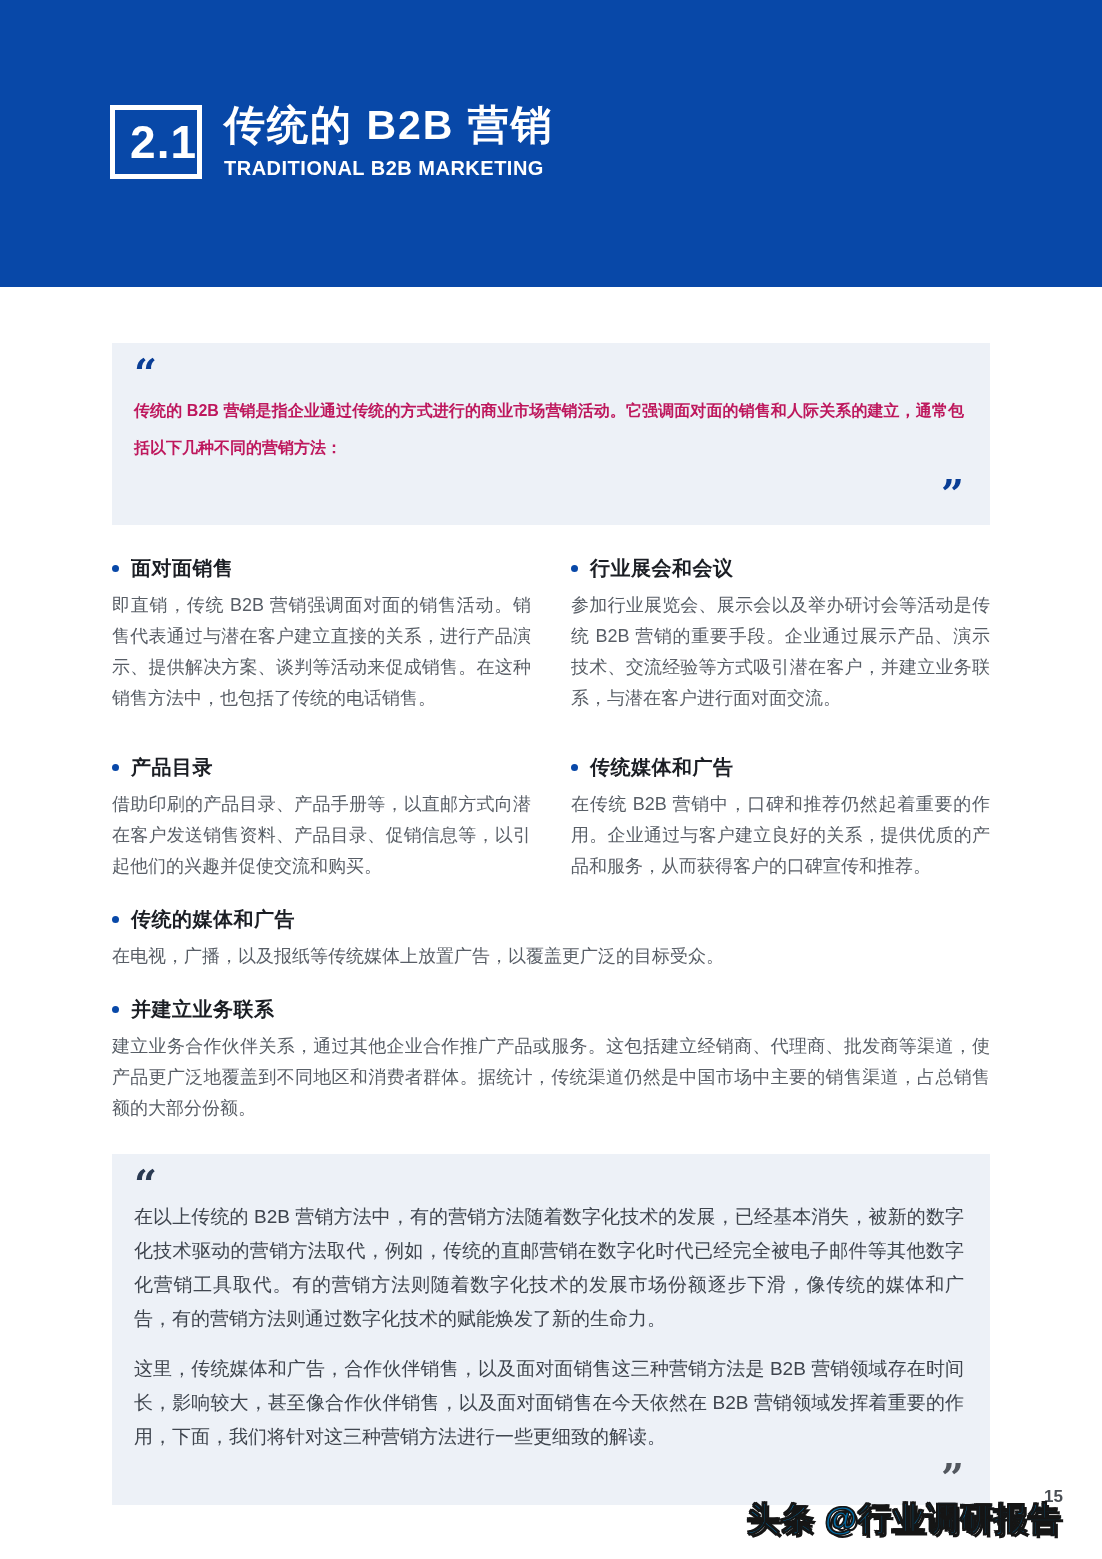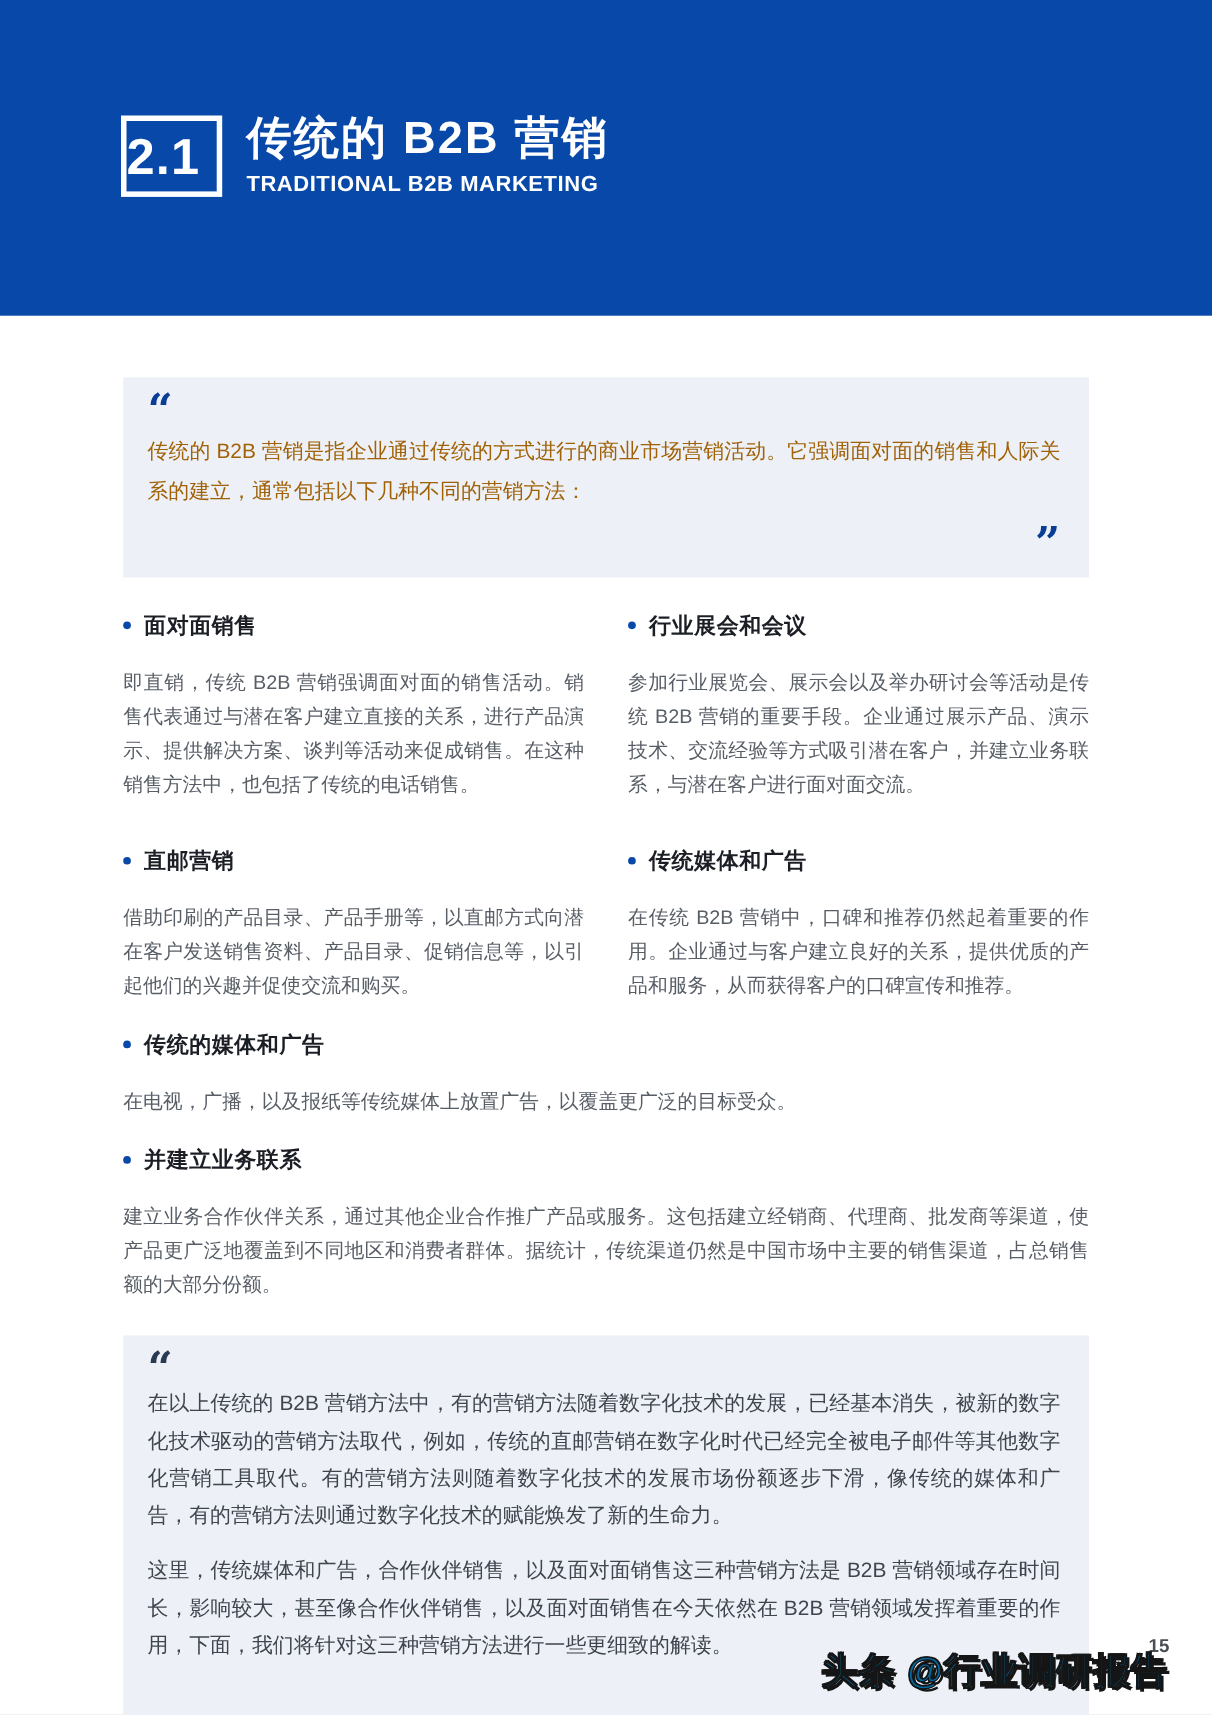--- a/index.html
+++ b/index.html
@@ -22,21 +22,21 @@
     background: #0848A8;
     padding: 103px 0 0 110px;
   }
   .banner-row { display: flex; align-items: center; }
   .chapter-box {
     width: 92px;
     height: 74px;
     border: 5px solid #ffffff;
     display: flex;
     align-items: center;
-    justify-content: flex-start;
+    justify-content: flex-end;
     color: #ffffff;
     font-size: 46px;
     font-weight: bold;
     letter-spacing: 1px;
     flex: 0 0 auto;
   }
   .title-group { margin-left: 22px; }
   .page-title {
     color: #ffffff;
     font-size: 41px;
@@ -63,23 +63,23 @@
   .quote-mark {
     font-family: "DejaVu Serif", serif;
     font-weight: bold;
     font-size: 40px;
     line-height: 0.72;
     display: block;
   }
   .quote-open { color: #0A3E96; margin-top: 6px; }
   .quote-close { color: #0A3E96; text-align: right; margin-top: 14px; padding-bottom: 10px;}
   .intro-text {
-    color: #a16207;
-    font-weight: normal;
-    font-size: 19px;
+    color: #be185d;
+    font-weight: bold;
+    font-size: 16px;
     line-height: 37px;
     text-align: justify;
     margin-top: 4px;
   }
 
   
   .methods-grid {
     display: grid;
     grid-template-columns: 1fr 1fr;
     column-gap: 46px;
@@ -101,21 +101,21 @@
     border-radius: 50%;
     background: #0848A8;
     margin-right: 12px;
     flex: 0 0 auto;
   }
   .method-body {
     font-size: 18px;
     color: #585E66;
     line-height: 31px;
     text-align: justify;
-    margin-top: 23px;
+    margin-top: 8px;
   }
   .method-full { margin-top: 24px; }
 
   
   .summary-box { margin-top: 30px; padding-bottom: 2px; }
   .summary-box .quote-open { color: #2A3A52; }
   .summary-box .quote-close { color: #52575E; margin-top: 10px; }
   .summary-text {
     color: #3F454E;
     font-size: 19px;
@@ -186,21 +186,21 @@
         <div class="method-heading">
           <span class="bullet"></span>
           <span>行业展会和会议</span>
         </div>
         <p class="method-body">参加行业展览会、展示会以及举办研讨会等活动是传统 B2B 营销的重要手段。企业通过展示产品、演示技术、交流经验等方式吸引潜在客户，并建立业务联系，与潜在客户进行面对面交流。</p>
       </div>
 
       <div class="method">
         <div class="method-heading">
           <span class="bullet"></span>
-          <span>直邮营销</span>
+          <span>产品目录</span>
         </div>
         <p class="method-body">借助印刷的产品目录、产品手册等，以直邮方式向潜在客户发送销售资料、产品目录、促销信息等，以引起他们的兴趣并促使交流和购买。</p>
       </div>
 
       <div class="method">
         <div class="method-heading">
           <span class="bullet"></span>
           <span>传统媒体和广告</span>
         </div>
         <p class="method-body">在传统 B2B 营销中，口碑和推荐仍然起着重要的作用。企业通过与客户建立良好的关系，提供优质的产品和服务，从而获得客户的口碑宣传和推荐。</p>

